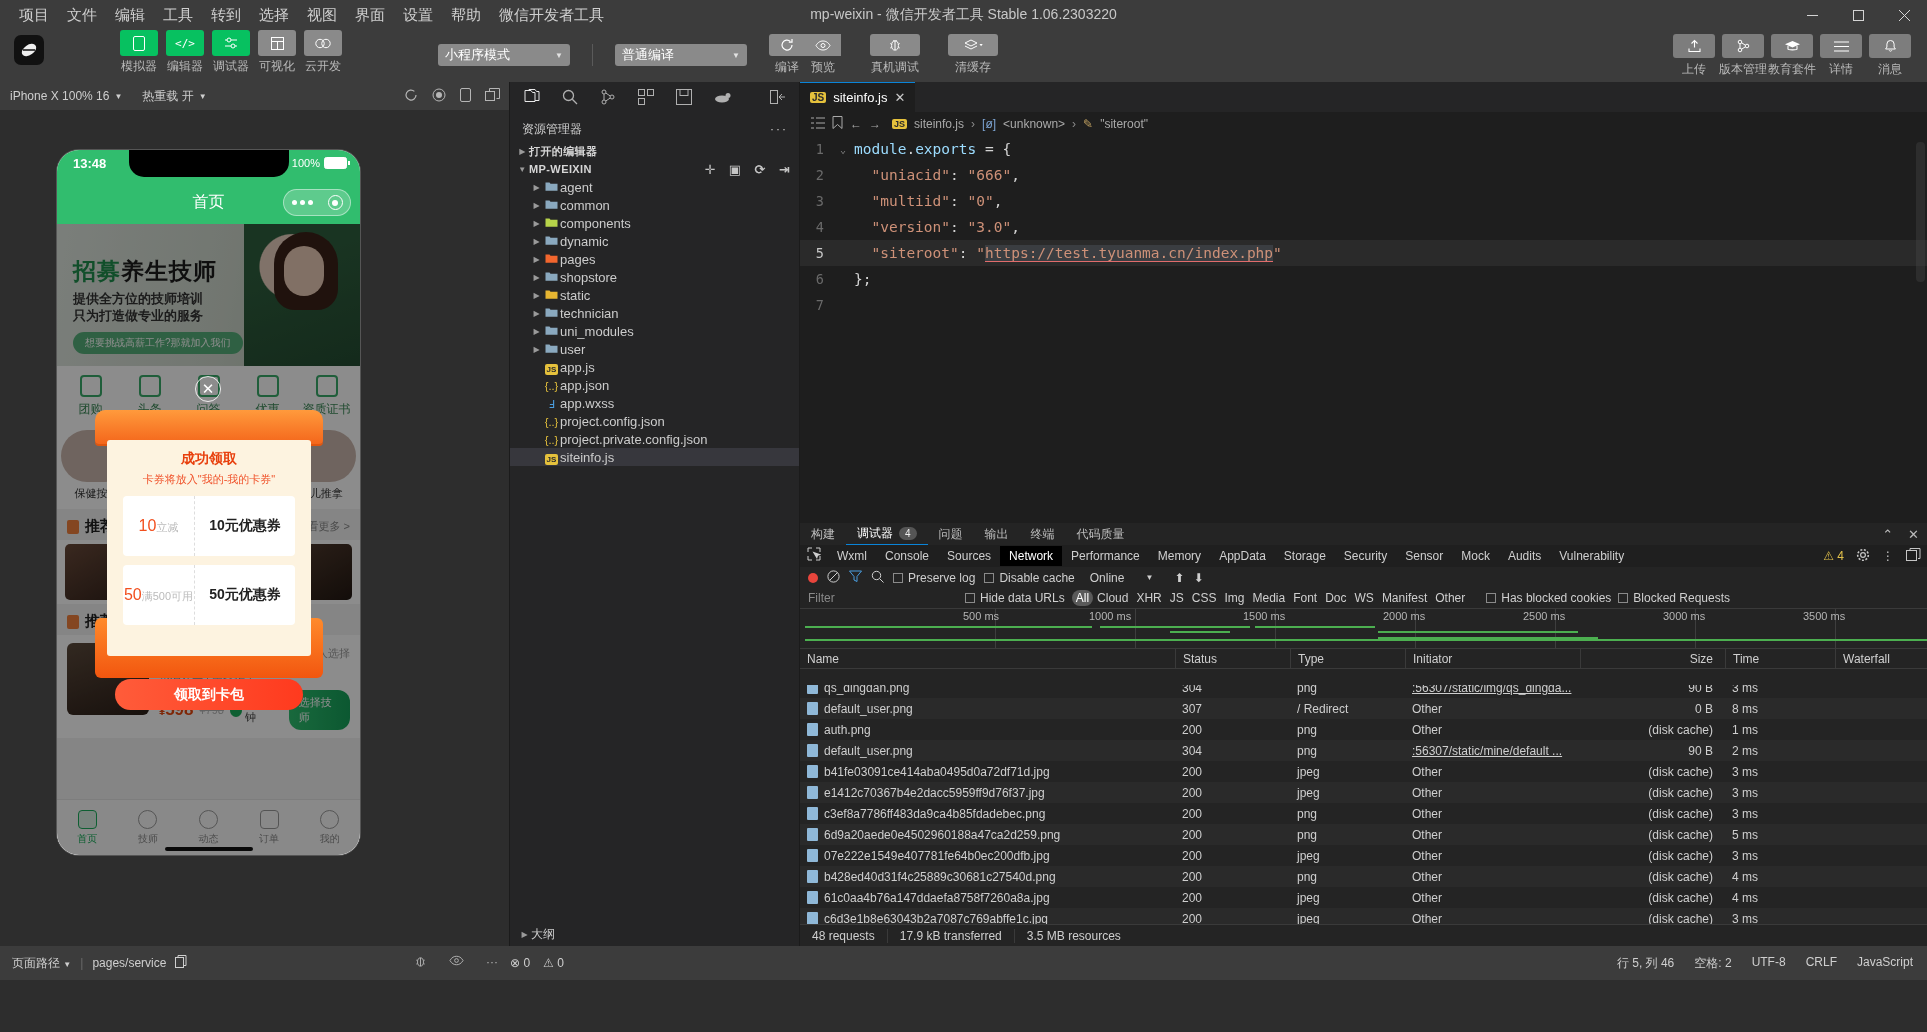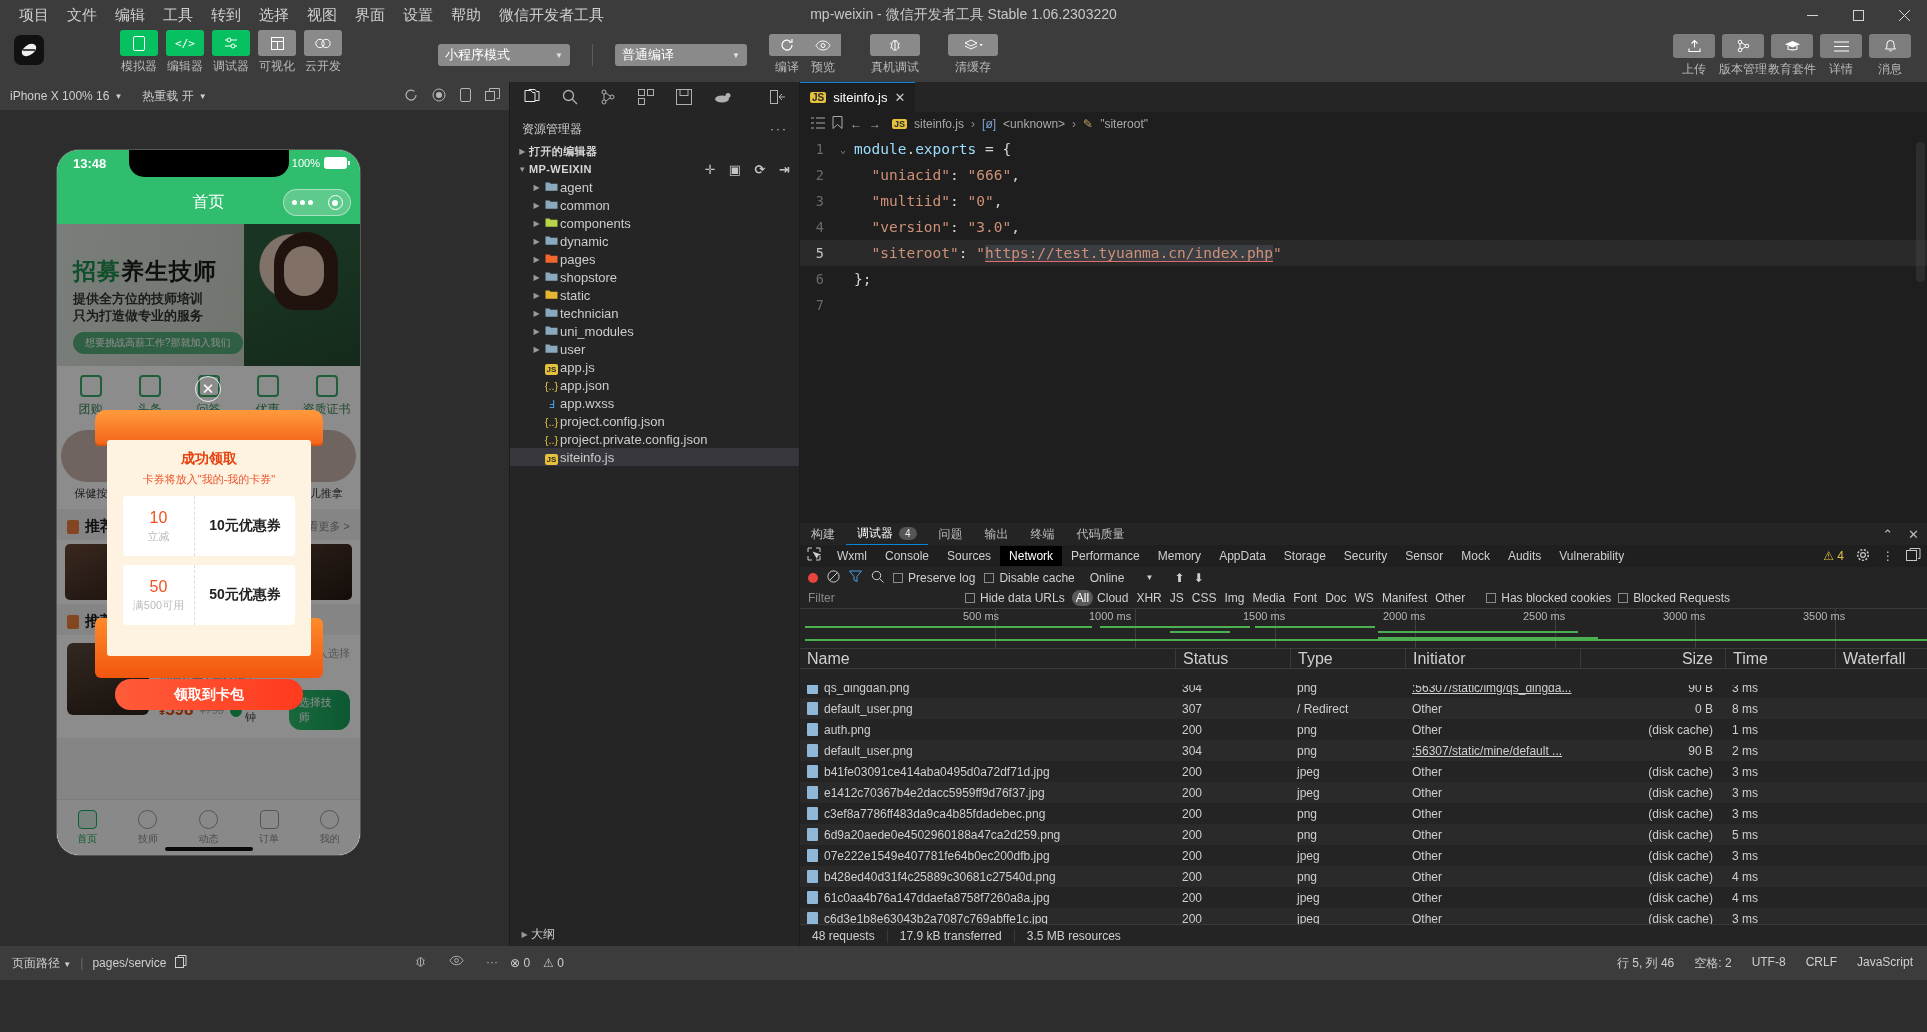--- a/index.html
+++ b/index.html
@@ -188,21 +188,21 @@
     background:linear-gradient(#ff9a3c,#f4661b);
     box-shadow:0 2px 0 #e0560f;
   }
   .gift .panel {
     position:absolute; left:12px; top:30px; width:204px; height:216px;
     background:#fdf3e0; border-radius:3px; padding:10px 16px;
   }
   .gift .tt { text-align:center; color:#e8400e; font-weight:bold; font-size:14px; }
   .gift .st { text-align:center; color:#f0522a; font-size:11px; margin-top:4px; }
   .cpn { display:flex; background:#fff; border-radius:4px; margin-top:9px; height:60px; overflow:hidden; }
-  .cpn .l { width:72px; display:flex; flex-direction:column; align-items:center; justify-content:center; border-right:1px dashed #ddd;}
+  .cpn .l { width:72px; display:flex; flex-direction:row; align-items:center; justify-content:center; border-right:1px dashed #ddd;}
   .cpn .v { color:#f24f1e; font-size:16px; }
   .cpn .c { color:#bbb; font-size:11px; margin-top:2px;}
   .cpn .r { flex:1; display:flex; align-items:center; justify-content:center; font-size:14px; font-weight:bold; color:#222;}
   .gift .base {
     position:absolute; left:0; bottom:38px; width:228px; height:60px; border-radius:6px;
     background:linear-gradient(#ff8a2b,#f2560f);
   }
   .gift .cta {
     position:absolute; left:20px; bottom:6px; width:188px; height:31px; border-radius:16px;
     background:linear-gradient(90deg,#ff5c3a,#ff3a1e); color:#fff; font-size:14px; font-weight:bold;
@@ -265,21 +265,21 @@
   .net-filter { height:21px; display:flex; align-items:center; gap:7px; padding:0 8px; background:#242424; font-size:12px; color:#cfcfcf; border-bottom:1px solid #3a3a3a;}
   .net-filter .fi { color:#8a8a8a; flex:0 0 150px; }
   .ftype { padding:1px 4px; }
   .ftype.on { background:#5a5a5a; border-radius:8px; color:#fff;}
 
   .timeline { height:40px; background:#242424; position:relative; border-bottom:1px solid #3a3a3a; overflow:hidden;}
   .tl-label { position:absolute; top:1px; font-size:11px; color:#b5b5b5; }
   .tl-tick { position:absolute; top:0; width:1px; height:40px; background:#3e3e3e; }
   .bar { position:absolute; height:2px; background:#4caf50; }
 
-  .thead { height:20px; display:flex; align-items:center; background:#242424; font-size:16px; color:#d0d0d0; border-bottom:1px solid #3a3a3a;}
+  .thead { height:20px; display:flex; align-items:center; background:#242424; font-size:12px; color:#d0d0d0; border-bottom:1px solid #3a3a3a;}
   .thead div { padding-left:7px; border-left:1px solid #3a3a3a; height:20px; line-height:20px;}
   .thead div:first-child { border-left:none; }
   .c-name { width:375px; } .c-st { width:115px; } .c-ty { width:115px; }
   .c-in { width:175px; } .c-sz { width:145px; text-align:right; padding-right:12px;}
   .c-ti { width:110px; } .c-wf { flex:1; }
 
   .netrows { position:absolute; left:0; right:0; top:162px; bottom:22px; overflow:hidden; }
   .nrow { height:21px; display:flex; align-items:center; font-size:12px; color:#cfcfcf; }
   .nrow:nth-child(even) { background:#2a2a2a; }
   .nrow > div { padding-left:7px; overflow:hidden; white-space:nowrap; text-overflow:ellipsis;}

